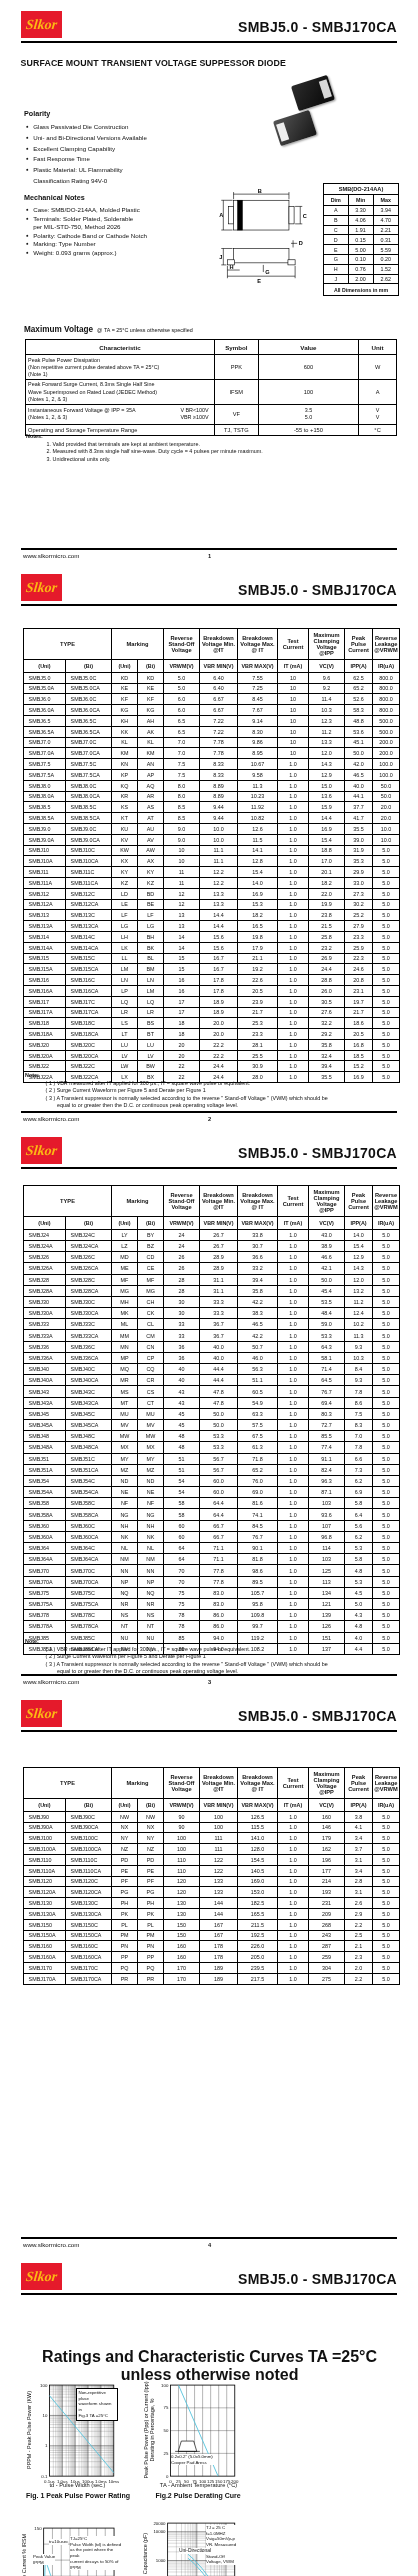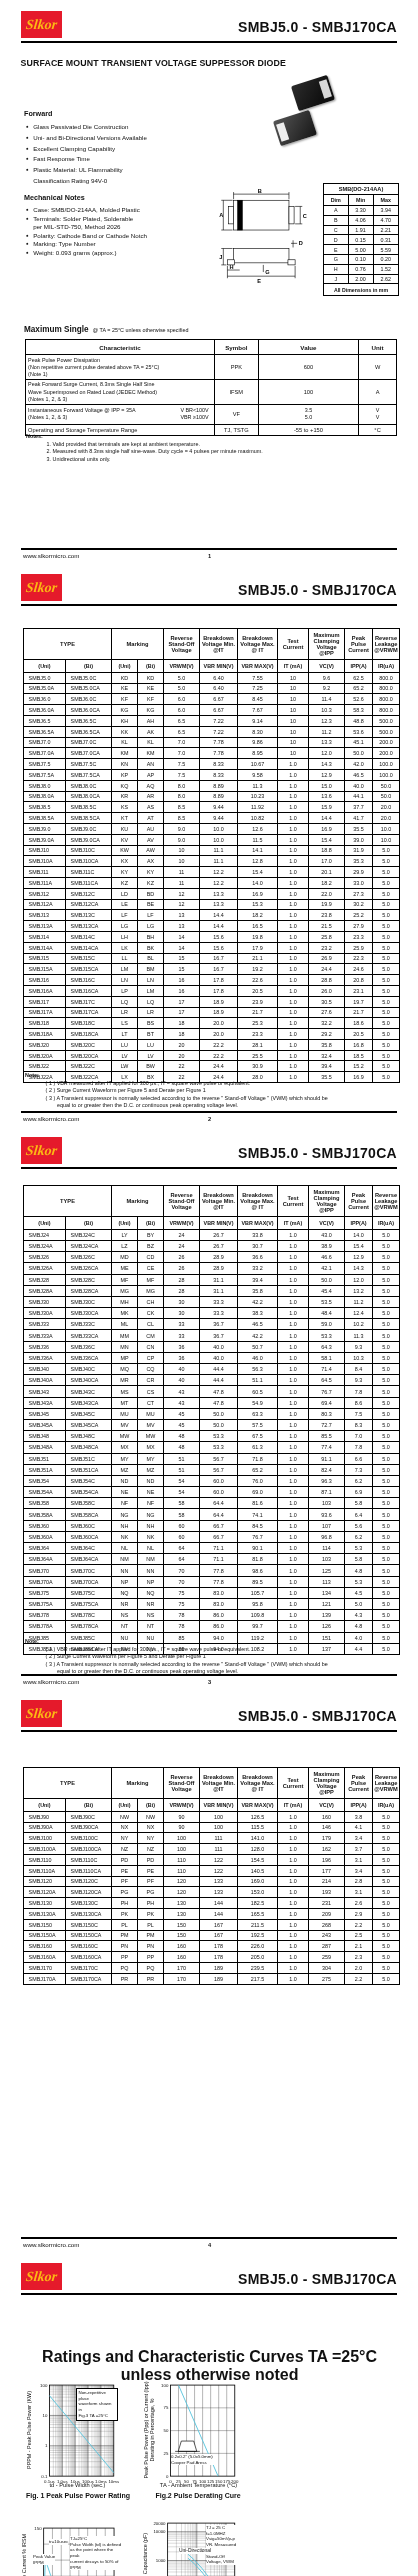--- a/index.html
+++ b/index.html
@@ -94,21 +94,21 @@
 
     <div class="photo">
       <div class="chip c1">
           <i></i>
         </div>
       <div class="chip c2">
           <i></i>
         </div>
     </div>
 
-    <div class="sec-h" style="left:24px;top:109px">Forward</div>
+    <div class="sec-h" style="left:24px;top:109px">Polarity</div>
     <div class="blist feat" style="left:26px;top:122px">
         <div class="brow">
           <span class="blt">●</span>
           <span>Glass Passivated Die Construction</span>
         </div>
         <div class="brow">
           <span class="blt">●</span>
           <span>Uni- and Bi-Directional Versions Available</span>
         </div>
         <div class="brow">
@@ -250,21 +250,21 @@
           </tr>
         </tbody>
       <tfoot>
           <tr>
             <td colspan="3" class="ft">All Dimensions in mm</td>
           </tr>
         </tfoot>
     </table>
 
     <div class="mr-h">
-      <span>Maximum Single</span><small>@ TA = 25°C unless otherwise specified</small>
+      <span>Maximum Voltage</span><small>@ TA = 25°C unless otherwise specified</small>
     </div>
 
     <table class="ratings">
       <colgroup>
           <col style="width:190px">
           <col style="width:44px">
           <col style="width:101px">
           <col style="width:38px">
         </colgroup>
       <tbody>

